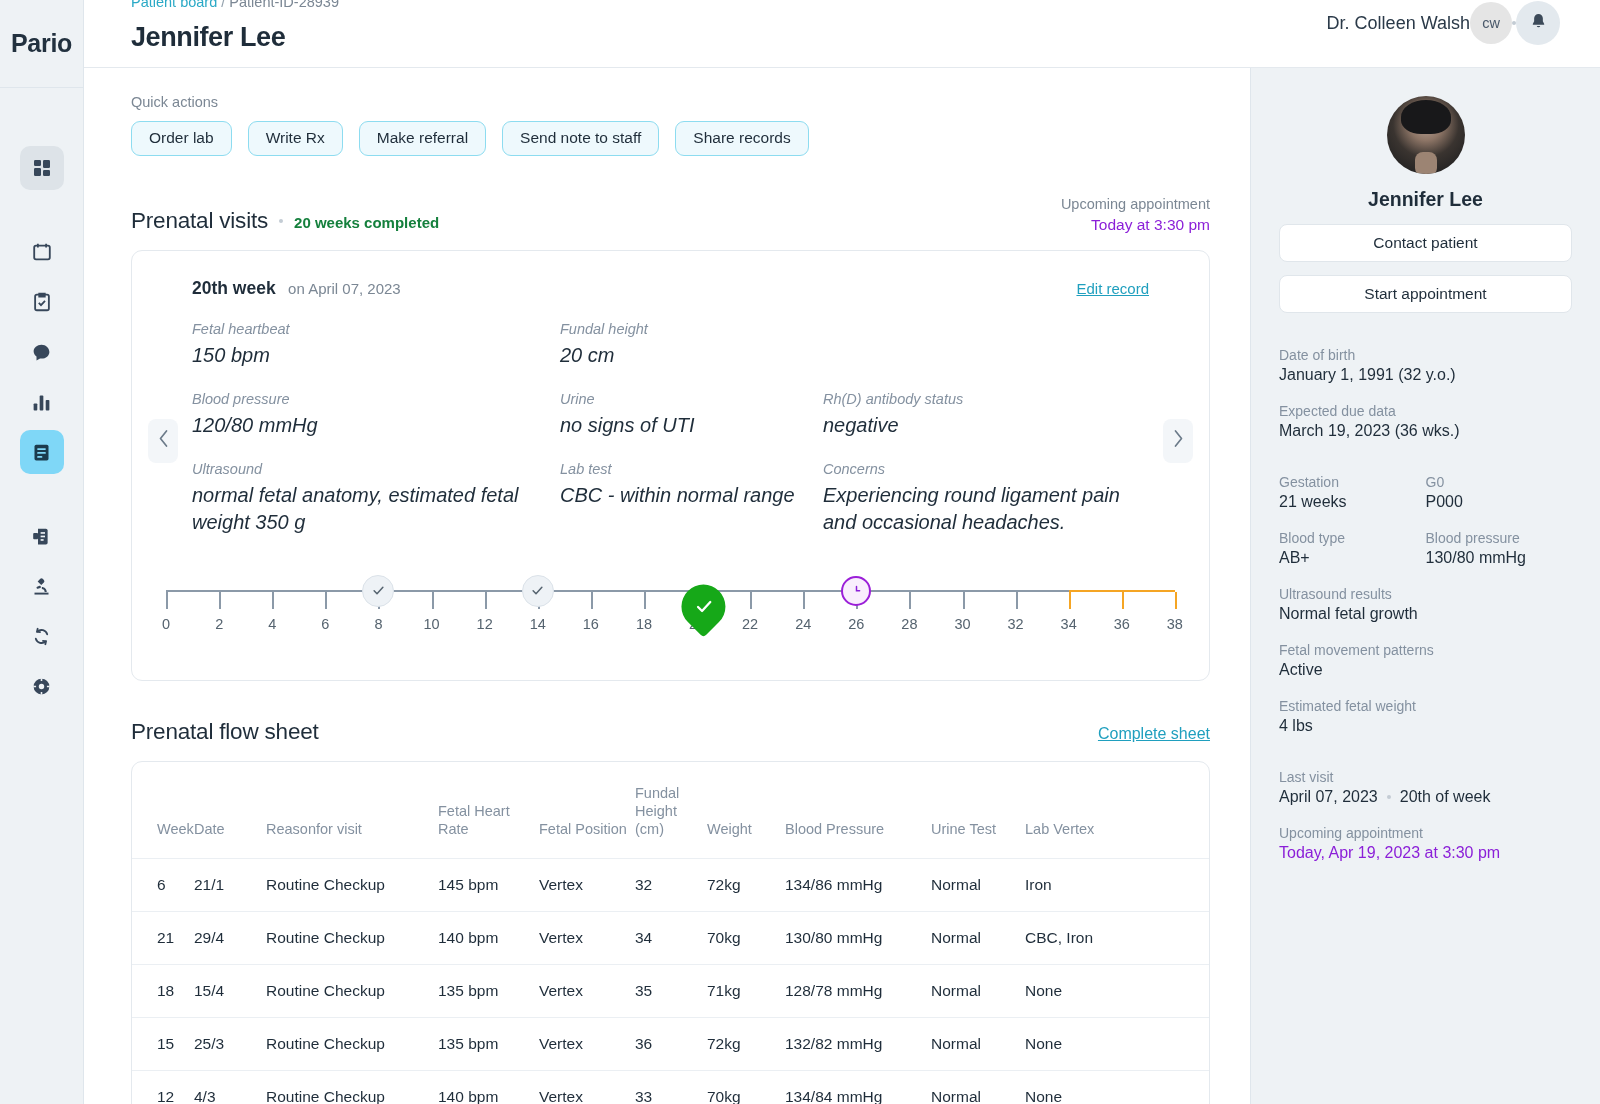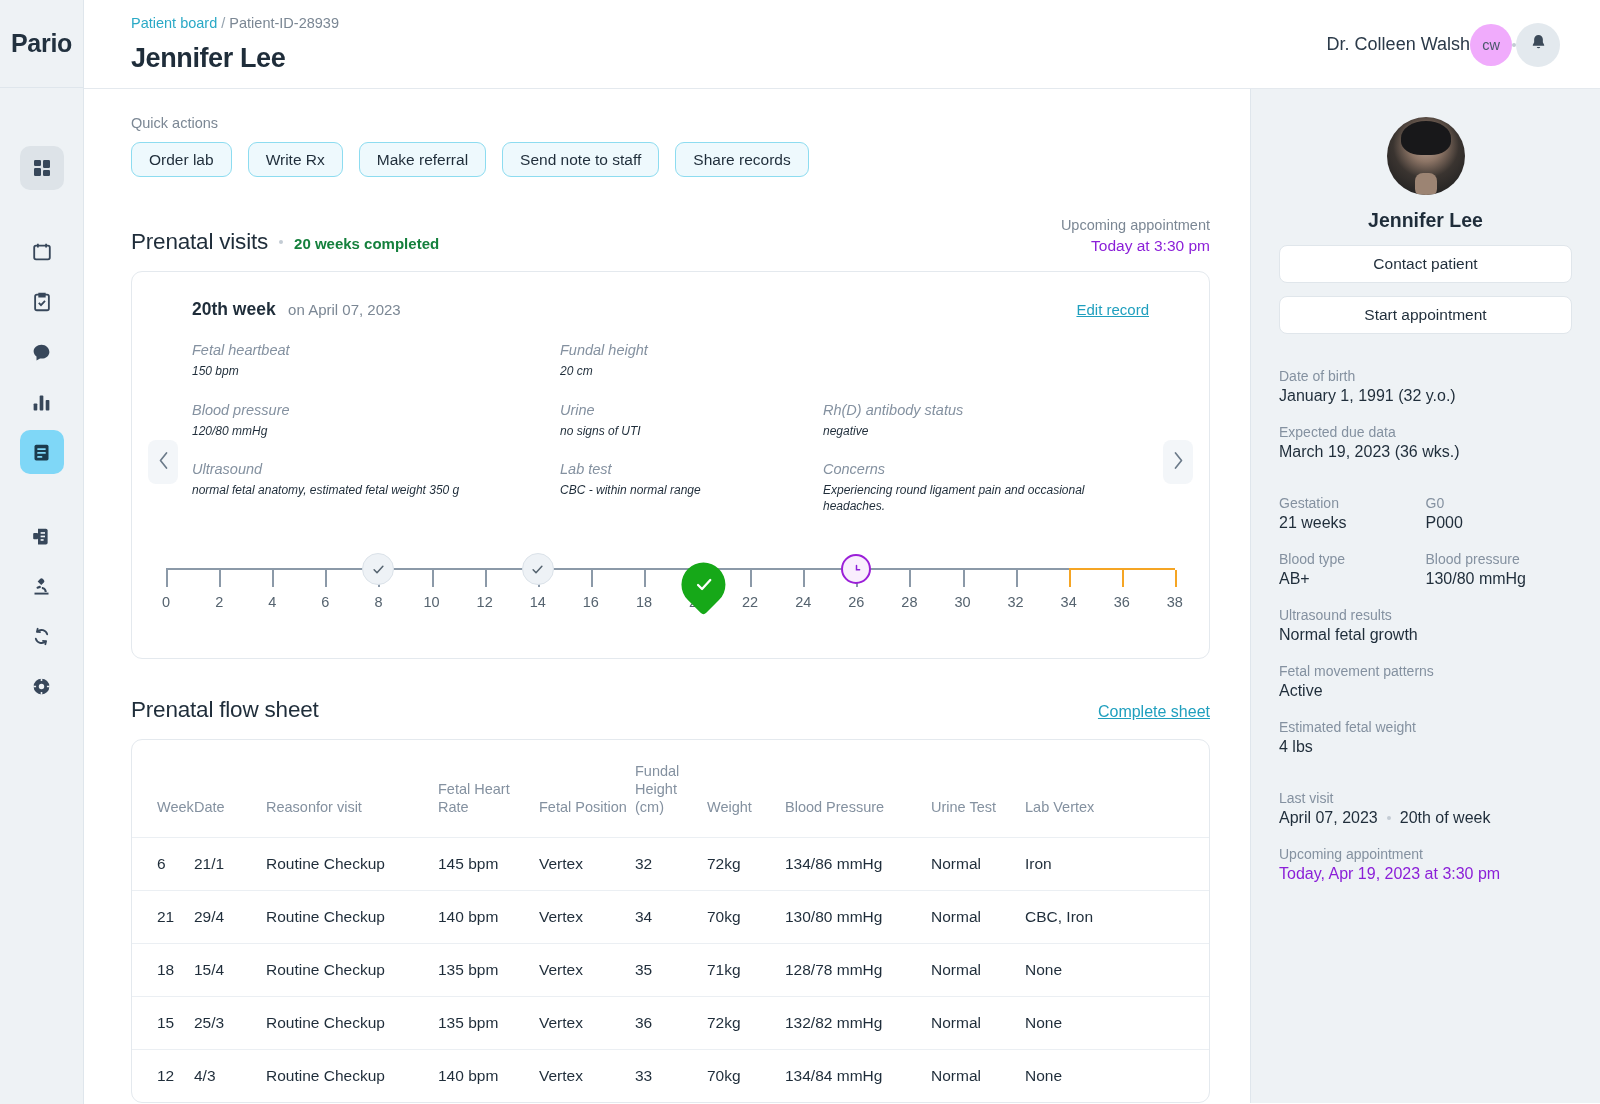--- a/index.html
+++ b/index.html
@@ -49,21 +49,21 @@
     padding: 0 40px 0 47px; background: #fff; flex: 0 0 88px;
   }
   .crumbs { font-size: 14.5px; color: #7b8794; margin-bottom: 12px; }
   .crumbs a { color: #2aa9c6; text-decoration: none; }
   .crumb-sep { color: #93a1ad; }
   .patient-title { font-size: 27px; font-weight: bold; color: #1f2d3a; letter-spacing: -0.4px; }
   .topbar-right { display: flex; align-items: center; }
   .doctor-name { font-size: 18px; color: #2b3a49; }
   .avatar-initials {
     width: 42px; height: 42px; border-radius: 50%;
-    background: #f0abfc; color: #49586a;
+    background: #e5e5e5; color: #49586a;
     display: flex; align-items: center; justify-content: center;
     font-size: 14.5px;
   }
   .dot-sep { width: 4px; height: 4px; border-radius: 50%; background: #c3ccd4; }
   .bell-btn {
     width: 44px; height: 44px; border-radius: 50%;
     background: #e3e9ee; color: #3c4a59;
     display: flex; align-items: center; justify-content: center;
   }
 
@@ -104,21 +104,21 @@
   .visit-date { font-size: 15px; color: #7b8794; margin-left: 8px; }
   .edit-link { font-size: 15px; color: #1f9fbe; text-decoration: underline; }
 
   .fields { padding: 0 34px; font-style: italic; }
   .field-row { display: flex; margin-top: 22px; }
   .field { min-width: 0; }
   .f-a { width: 368px; }
   .f-b { width: 263px; }
   .f-c { flex: 1; }
   .f-label { font-size: 14.5px; color: #8491a0; margin-bottom: 5px; }
-  .f-value { font-size: 12px; color: #1f2d3a; line-height: 1.35; }
+  .f-value { font-size: 20px; color: #1f2d3a; line-height: 1.35; }
 
   .arrow {
     position: absolute; top: 168px; width: 30px; height: 44px;
     border-radius: 8px; background: #f3f6f9; color: #6c7b8a;
     display: flex; align-items: center; justify-content: center;
   }
   .arrow.left { left: 16px; }
   .arrow.right { right: 16px; }
 
   

